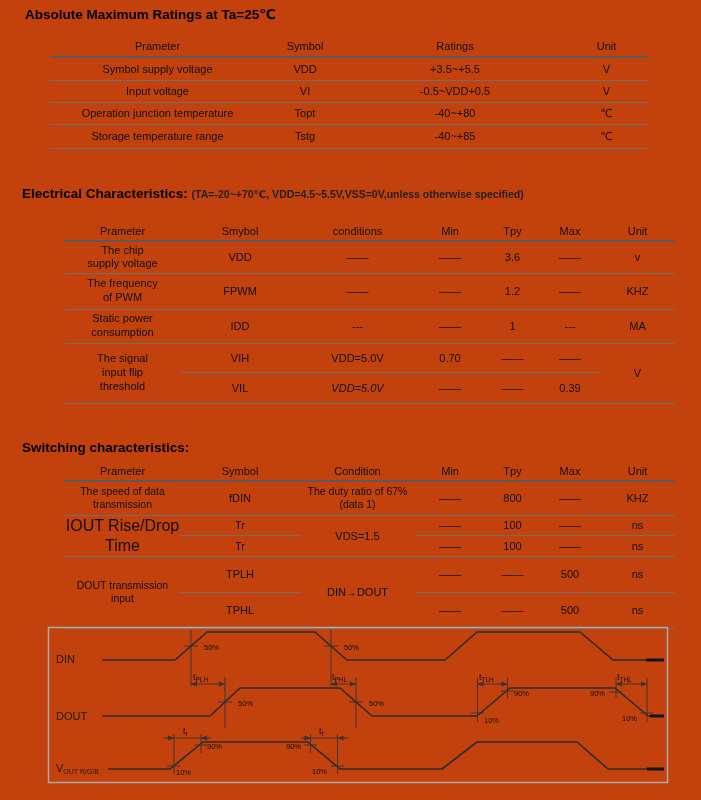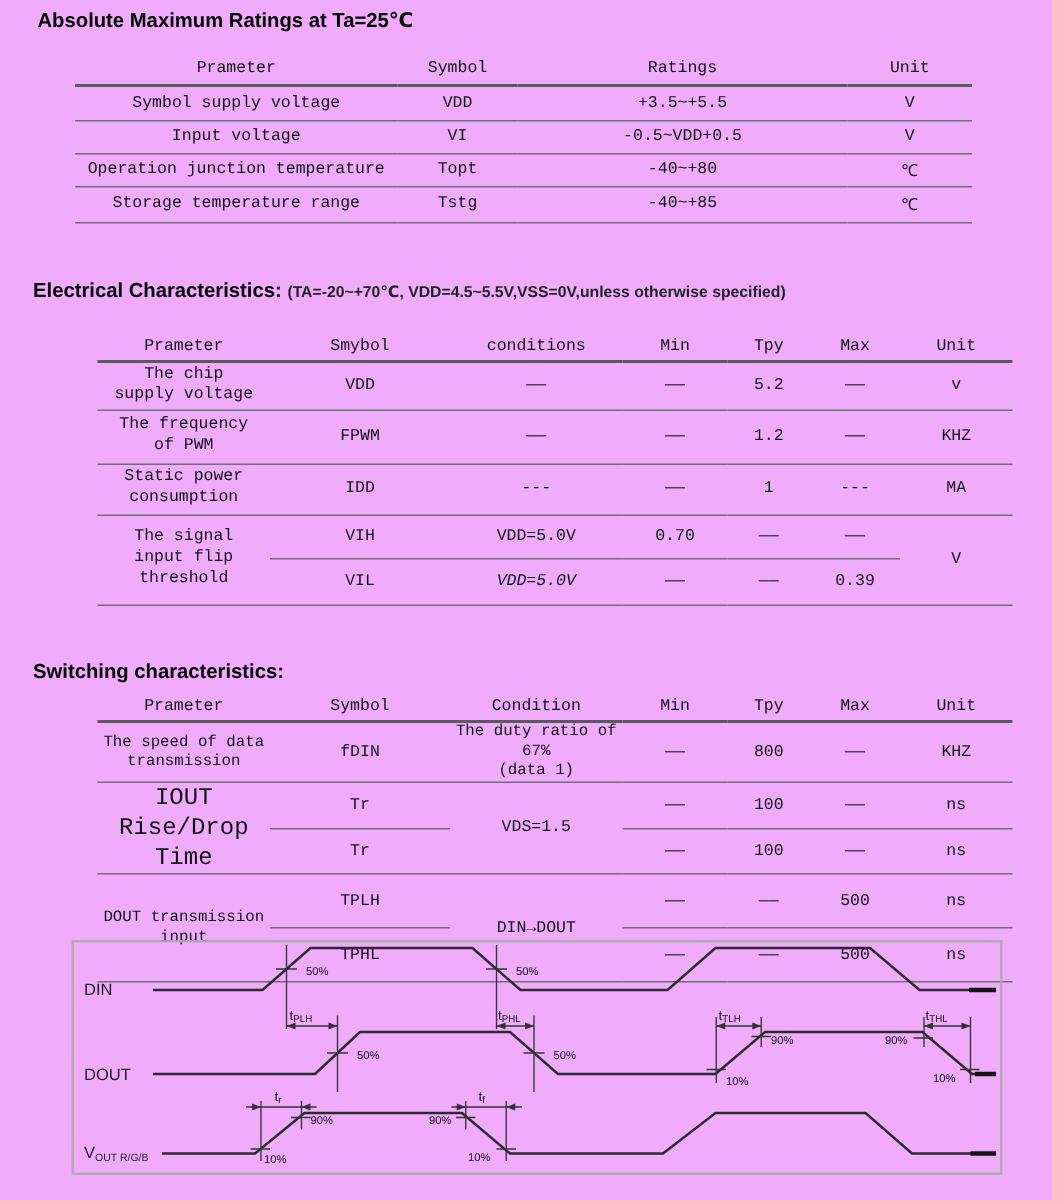--- a/index.html
+++ b/index.html
@@ -1,20 +1,20 @@
 <!DOCTYPE html>
 <html><head>
 <meta charset="utf-8">
 <style>
   html,body{margin:0;padding:0;background:#fff;}
   body{width:701px;height:800px;font-family:"Liberation Sans","DejaVu Sans",sans-serif;color:#111;}
-  .page{position:relative;width:701px;height:800px;overflow:hidden;background:#f0abfc;}
+  .page{position:relative;width:701px;height:800px;overflow:hidden;background:#c2410c;}
   .sec-title{position:absolute;font-weight:bold;font-size:13.5px;color:#000;white-space:nowrap;}
   .sec-sub{font-weight:bold;font-size:10.5px;color:#222;}
-  table{border-collapse:collapse;table-layout:fixed;position:absolute;font-family:Liberation Mono, monospace;}
+  table{border-collapse:collapse;table-layout:fixed;position:absolute;}
   th,td{font-size:11px;font-weight:normal;text-align:center;vertical-align:middle;padding:0;color:#111;overflow:hidden;}
   th{border-bottom:2px solid #5a5a5a;}
   td.bb{border-bottom:1.5px solid #6e6e6e;}
   table.bbot{border-bottom:1.5px solid #6e6e6e;}
   .ln{display:block;line-height:1.25;}
   .italic{font-style:italic;}
   
   .box{fill:none;stroke:#ababab;stroke-width:1.5;}
   .wave{fill:none;stroke:#2b2b2b;stroke-width:1.6;stroke-linejoin:round;}
   .tail{stroke:#141414;stroke-width:3;}
@@ -100,21 +100,21 @@
       <th>Unit</th>
     </tr>
     <tr style="height:32px">
       <td class="bb">
         <span class="ln">The chip</span>
         <span class="ln">supply voltage</span>
       </td>
       <td class="bb">VDD</td>
       <td class="bb">——</td>
       <td class="bb">——</td>
-      <td class="bb">5.2</td>
+      <td class="bb">3.6</td>
       <td class="bb">——</td>
       <td class="bb">v</td>
     </tr>
     <tr style="height:36px">
       <td class="bb">
         <span class="ln">The frequency</span>
         <span class="ln">of PWM</span>
       </td>
       <td class="bb">FPWM</td>
       <td class="bb">——</td>

